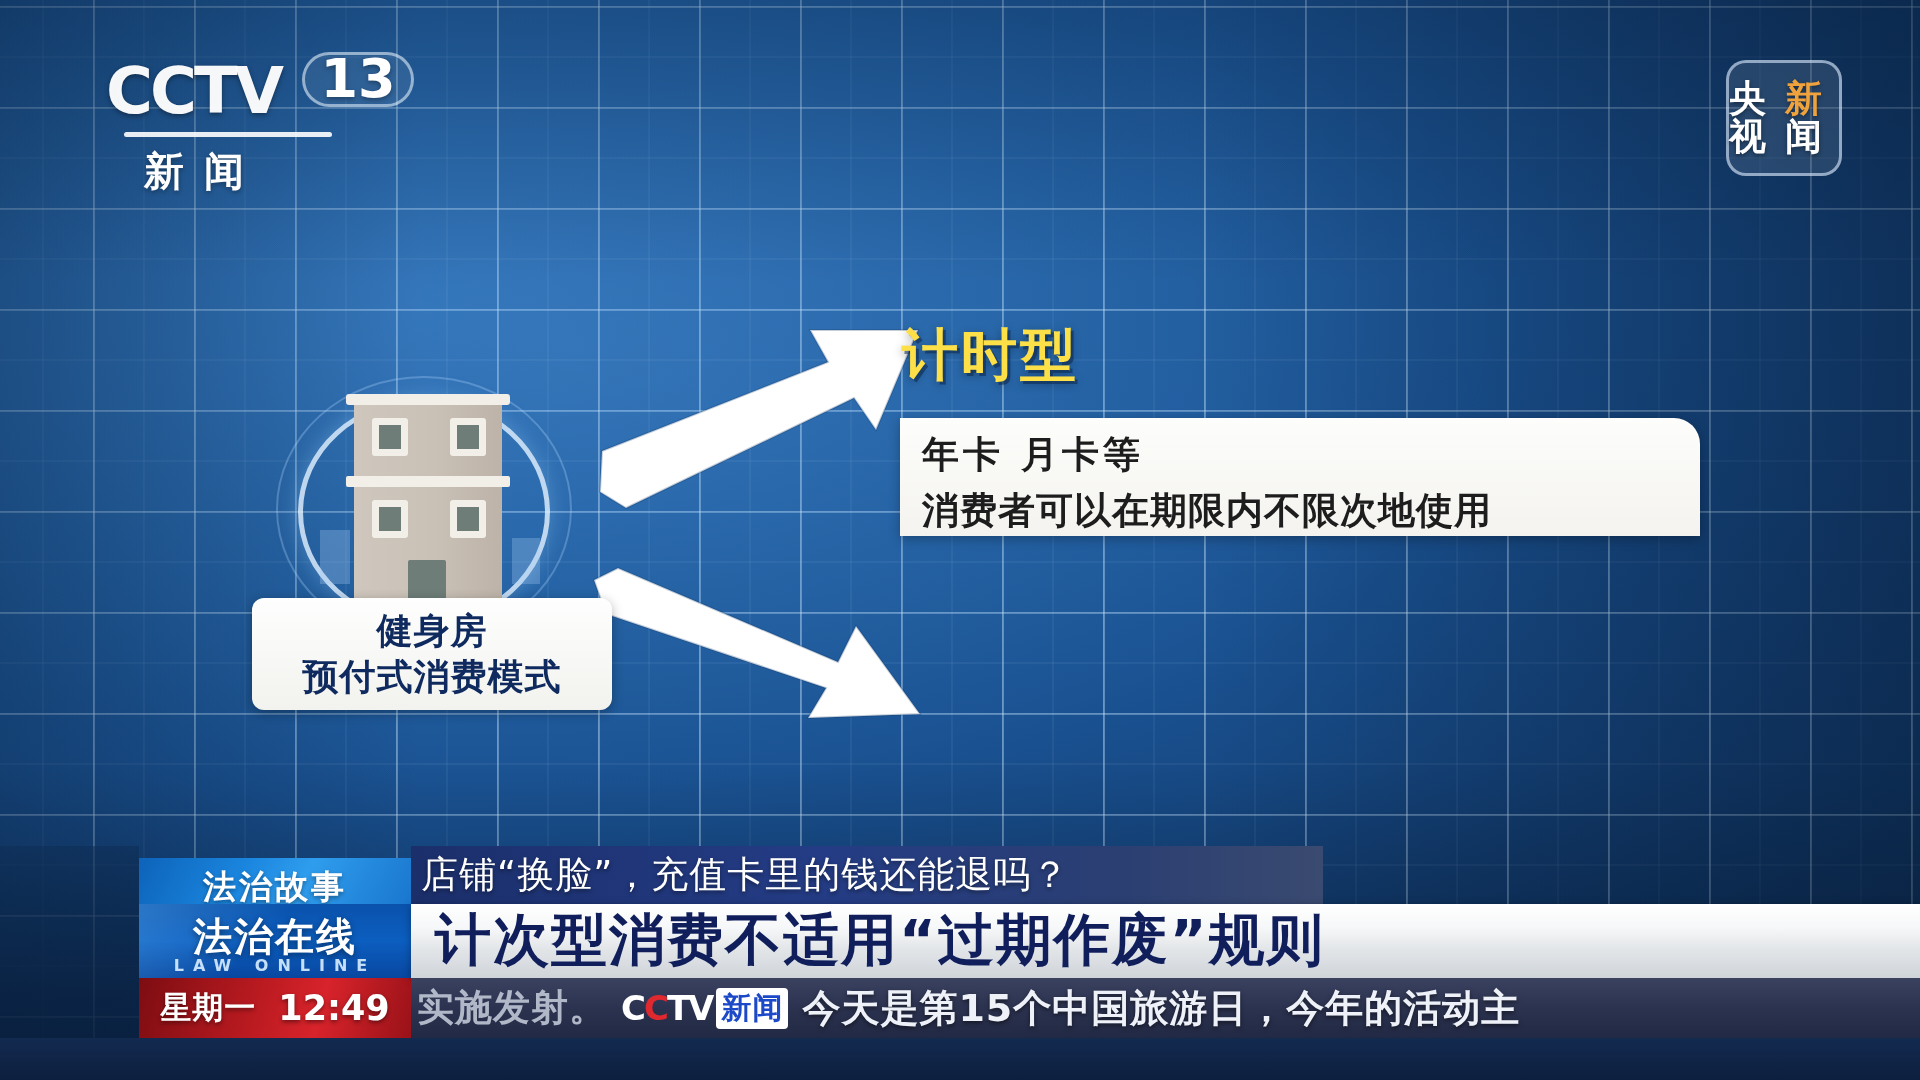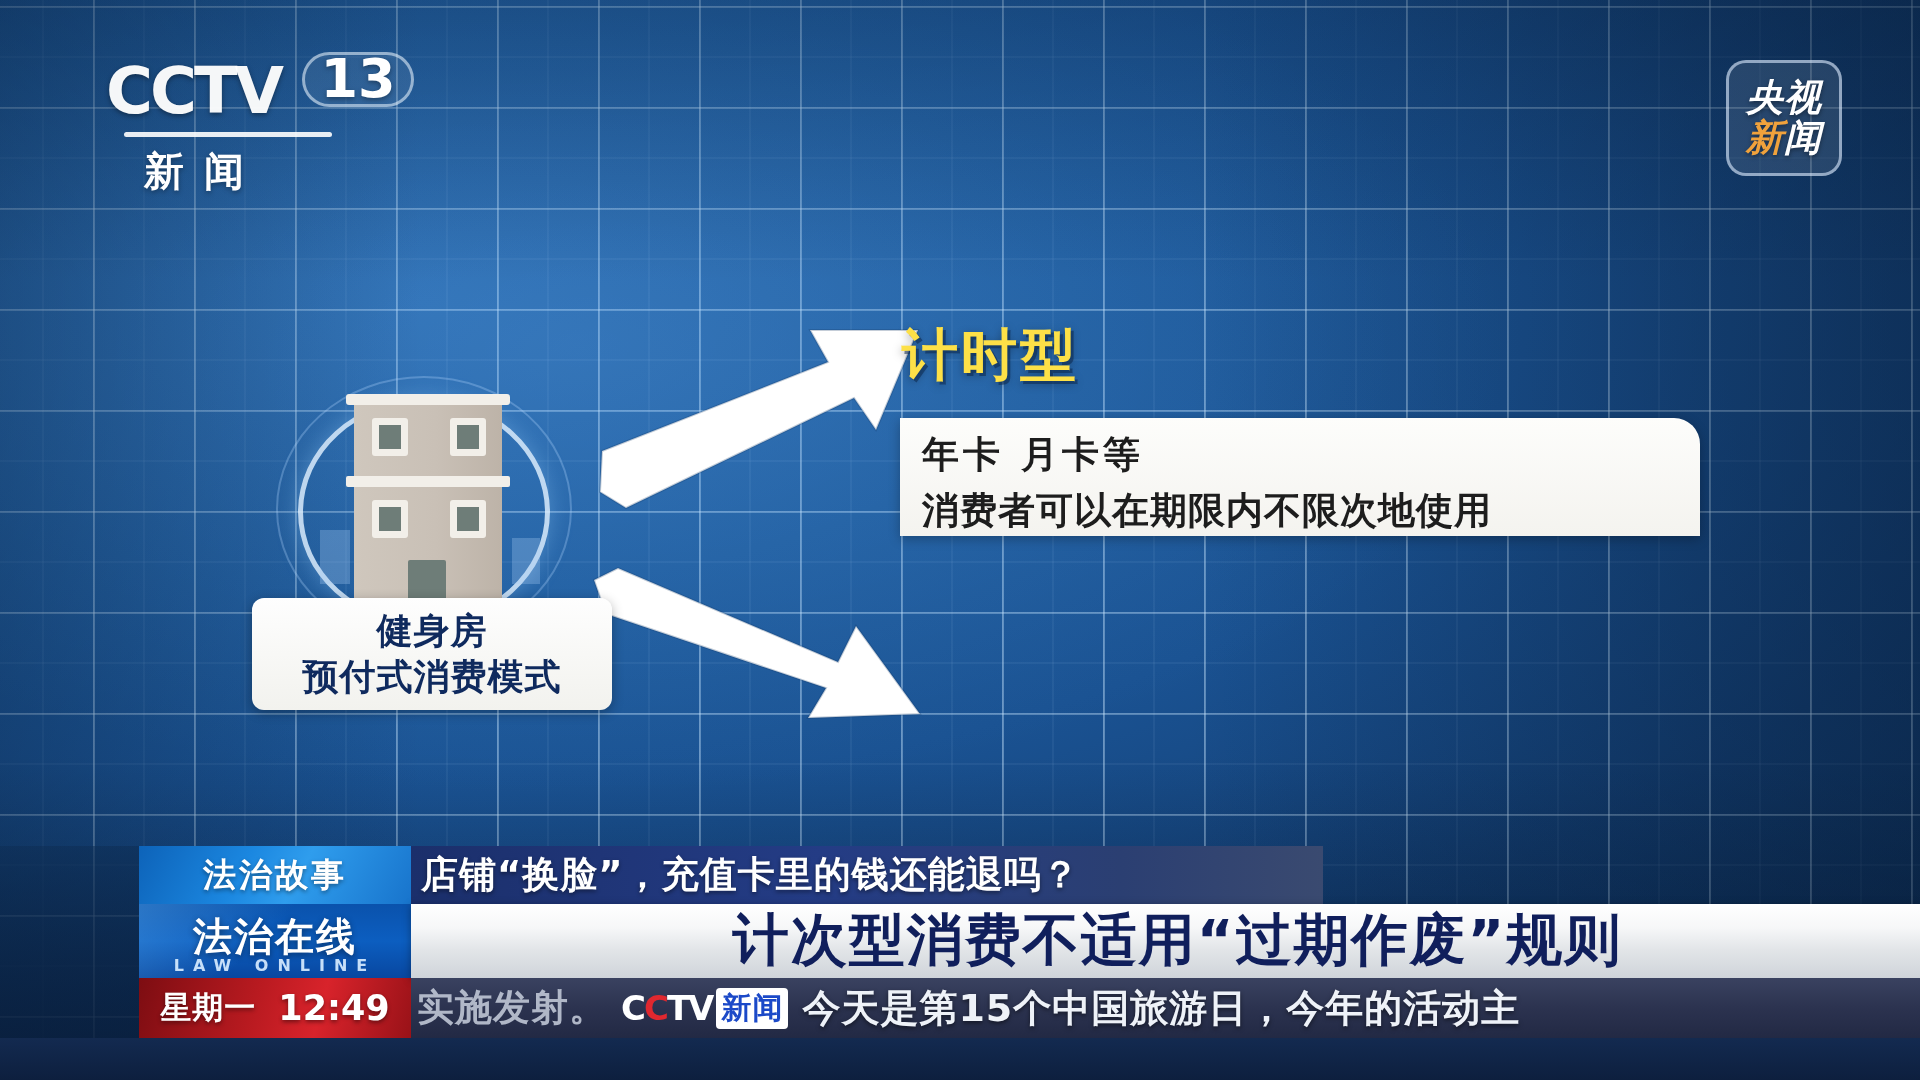--- a/index.html
+++ b/index.html
@@ -82,24 +82,23 @@
     letter-spacing:20px;
     text-shadow:0 2px 5px rgba(0,0,0,.35);
   }
 
   #yangshi-logo{
     position:absolute; right:78px; top:60px;
     width:116px; height:116px;
     border:3px solid rgba(220,235,255,.60);
     border-radius:20px;
     background:rgba(255,255,255,.10);
-    display:flex; flex-direction:column;
+    display:flex; flex-direction:row;
     align-items:center; justify-content:center;
     gap:2px;
-    font-style:italic;
   }
   #yangshi-logo .yl-line{ font-size:37px; font-weight:bold; line-height:1.02; letter-spacing:1px; }
   #yangshi-logo .yl-top{ color:#ffffff; text-shadow:0 2px 4px rgba(0,0,0,.4); }
   #yangshi-logo .yl-bot .o{ color:#f0a23c; }
   #yangshi-logo .yl-bot .w{ color:#ffffff; }
   #yangshi-logo .yl-bot{ text-shadow:0 2px 4px rgba(0,0,0,.4); }
 
   
   #building-group{ position:absolute; left:290px; top:380px; width:290px; height:260px; }
   #building-ring{
@@ -180,21 +179,21 @@
   #src-box .sb-line{
     font-size:36px; font-weight:bold; color:#0f2a5e;
     line-height:1.27; white-space:nowrap; letter-spacing:1px;
   }
 
   
   #lower-third{ position:absolute; left:0; top:846px; width:1920px; height:234px; }
 
   #brand-col{ position:absolute; left:139px; top:0; width:272px; height:192px; }
   #brand-top{
-    position:absolute; left:0; top:0; width:272px; height:58px;
+    position:absolute; left:0; top:12px; width:272px; height:58px;
     background:linear-gradient(118deg,#0d63b9 0%,#1b87e0 38%,#2f9ded 58%,#1874cc 100%);
     display:flex; align-items:center; justify-content:center;
   }
   #brand-top .bt{
     font-size:33px; font-weight:bold; color:#fff; letter-spacing:3px;
     text-shadow:0 2px 4px rgba(0,0,0,.4);
   }
   #brand-mid{
     position:absolute; left:0; top:58px; width:272px; height:74px;
     background:
@@ -220,30 +219,29 @@
   }
   #brand-bot .day{ font-size:31px; font-weight:bold; color:#fff; letter-spacing:1px; text-shadow:0 2px 4px rgba(0,0,0,.45); }
   #brand-bot .clock{ font-size:35px; font-weight:bold; color:#fff; letter-spacing:0px; text-shadow:0 2px 4px rgba(0,0,0,.45); }
 
   #sub-head{
     position:absolute; left:411px; top:0; width:912px; height:58px;
     background:linear-gradient(to right,#1b2f6b 0%,#243c85 45%,#2b3f72 78%,#3a4a70 100%);
     display:flex; align-items:center; padding-left:10px;
   }
   #sub-head .sh{
-    font-size:37px; font-weight:bold; color:#fff; letter-spacing:1px; white-space:nowrap;
+    font-size:37px; font-weight:normal; color:#fff; letter-spacing:1px; white-space:nowrap;
     text-shadow:0 2px 4px rgba(0,0,0,.45);
   }
 
   #main-head{
     position:absolute; left:411px; top:58px; width:1509px; height:74px;
     background:linear-gradient(to bottom,#ffffff 0%,#f6f7f8 32%,#e2e5e8 62%,#cfd4da 100%);
     display:flex; align-items:center; padding-left:24px;
     box-shadow:0 2px 8px rgba(0,0,0,.35);
-    justify-content:center;
   }
   #main-head .mh{
     font-size:56px; font-weight:bold; color:#101f5c; letter-spacing:2px; white-space:nowrap;
   }
 
   #ticker{
     position:absolute; left:411px; top:132px; width:1509px; height:60px;
     background:linear-gradient(to bottom,#3a4260 0%,#2c3350 48%,#222944 100%);
     display:flex; align-items:center; overflow:hidden;
   }

